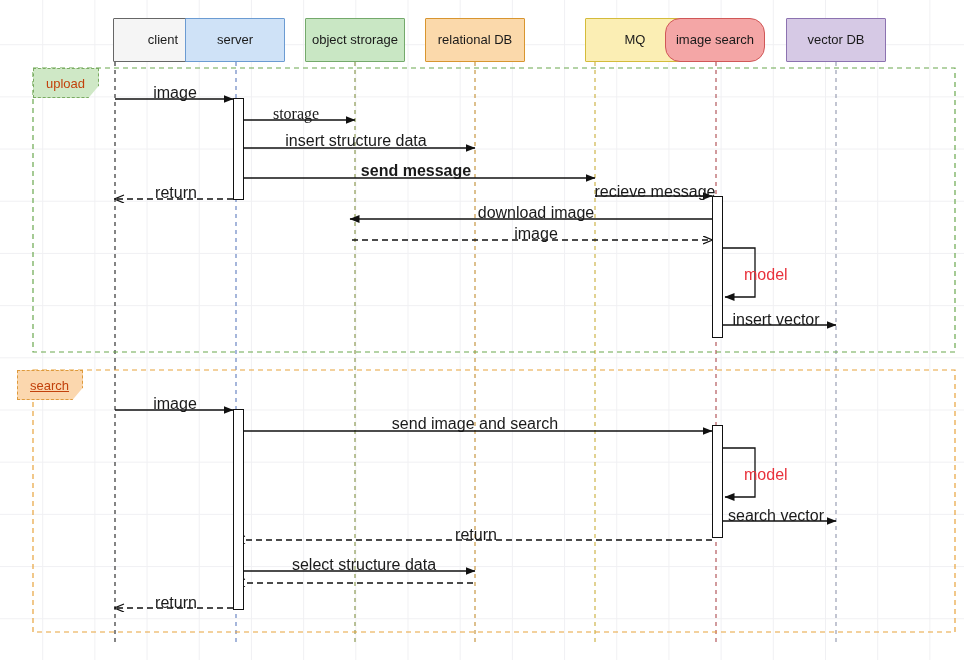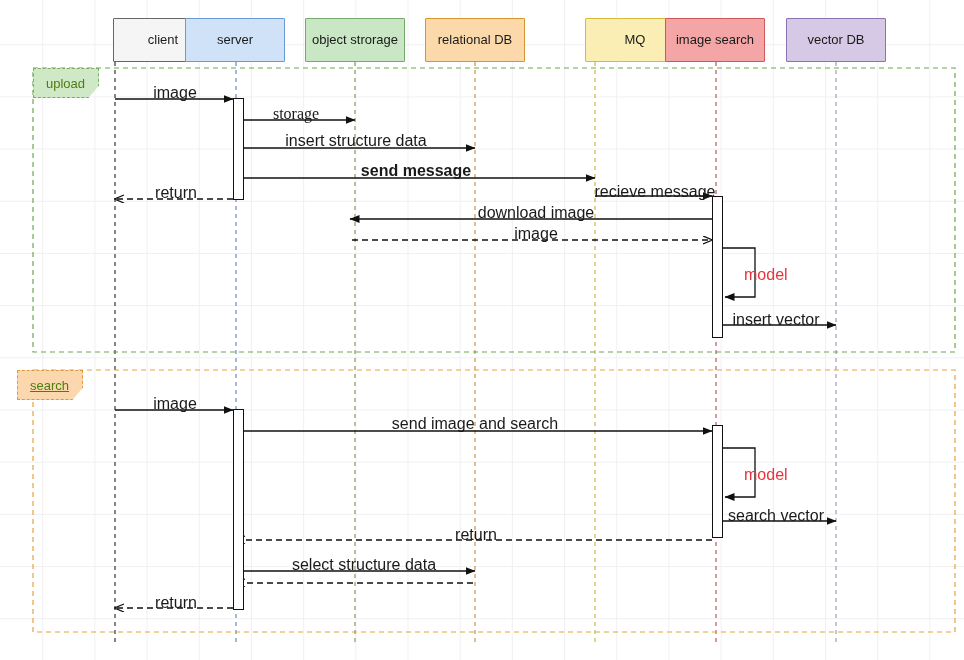--- a/index.html
+++ b/index.html
@@ -30,21 +30,21 @@
     border-width:1px;border-style:solid;
     border-radius:1px;
     text-align:center;
     line-height:1.1;
   }
   .frag-label{
     position:absolute;
     box-sizing:border-box;
     display:flex;align-items:center;
     padding-left:12px;
-    font-size:13px;color:#4d7c0f;
+    font-size:13px;color:#c2410c;
     border-width:1px;border-style:dashed;
     -webkit-clip-path:polygon(0 0,100% 0,100% 58%,84% 100%,0 100%);
     clip-path:polygon(0 0,100% 0,100% 58%,84% 100%,0 100%);
   }
   .msg-label{
     position:absolute;
     font-size:16px;
     color:#1a1a1a;
     white-space:nowrap;
     transform:translateX(-50%);
@@ -115,21 +115,21 @@
     </div>
     <div class="actor-box" style="left: 305px; top: 18px; width: 100px; height: 44px; background: rgb(201, 231, 196); border-color: rgb(116, 169, 107);">
       <span>object strorage</span>
     </div>
     <div class="actor-box" style="left: 425px; top: 18px; width: 100px; height: 44px; background: rgb(251, 217, 171); border-color: rgb(216, 149, 47);">
       <span>relational DB</span>
     </div>
     <div class="actor-box" style="left: 545px; top: 18px; width: 100px; height: 44px; background: rgb(251, 238, 180); border-color: rgb(212, 187, 58); margin-left: 40px;">
       <span>MQ</span>
     </div>
-    <div class="actor-box" style="left: 665px; top: 18px; width: 100px; height: 44px; background: rgb(244, 166, 166); border-color: rgb(208, 87, 87);">
+    <div class="actor-box" style="left: 665px; top: 18px; width: 100px; height: 44px; background: rgb(244, 166, 166); border-color: rgb(208, 87, 87); border-radius: 15px;">
       <span>image search</span>
     </div>
     <div class="actor-box" style="left: 786px; top: 18px; width: 100px; height: 44px; background: rgb(214, 201, 229); border-color: rgb(140, 114, 176);">
       <span>vector DB</span>
     </div>
   </div>
 <div id="frag-layer">
     <div class="frag-label" style="left: 33px; top: 68px; width: 66px; height: 30px; background: rgb(207, 232, 198); border-color: rgb(122, 171, 98);">
       <span>upload</span>
     </div>

